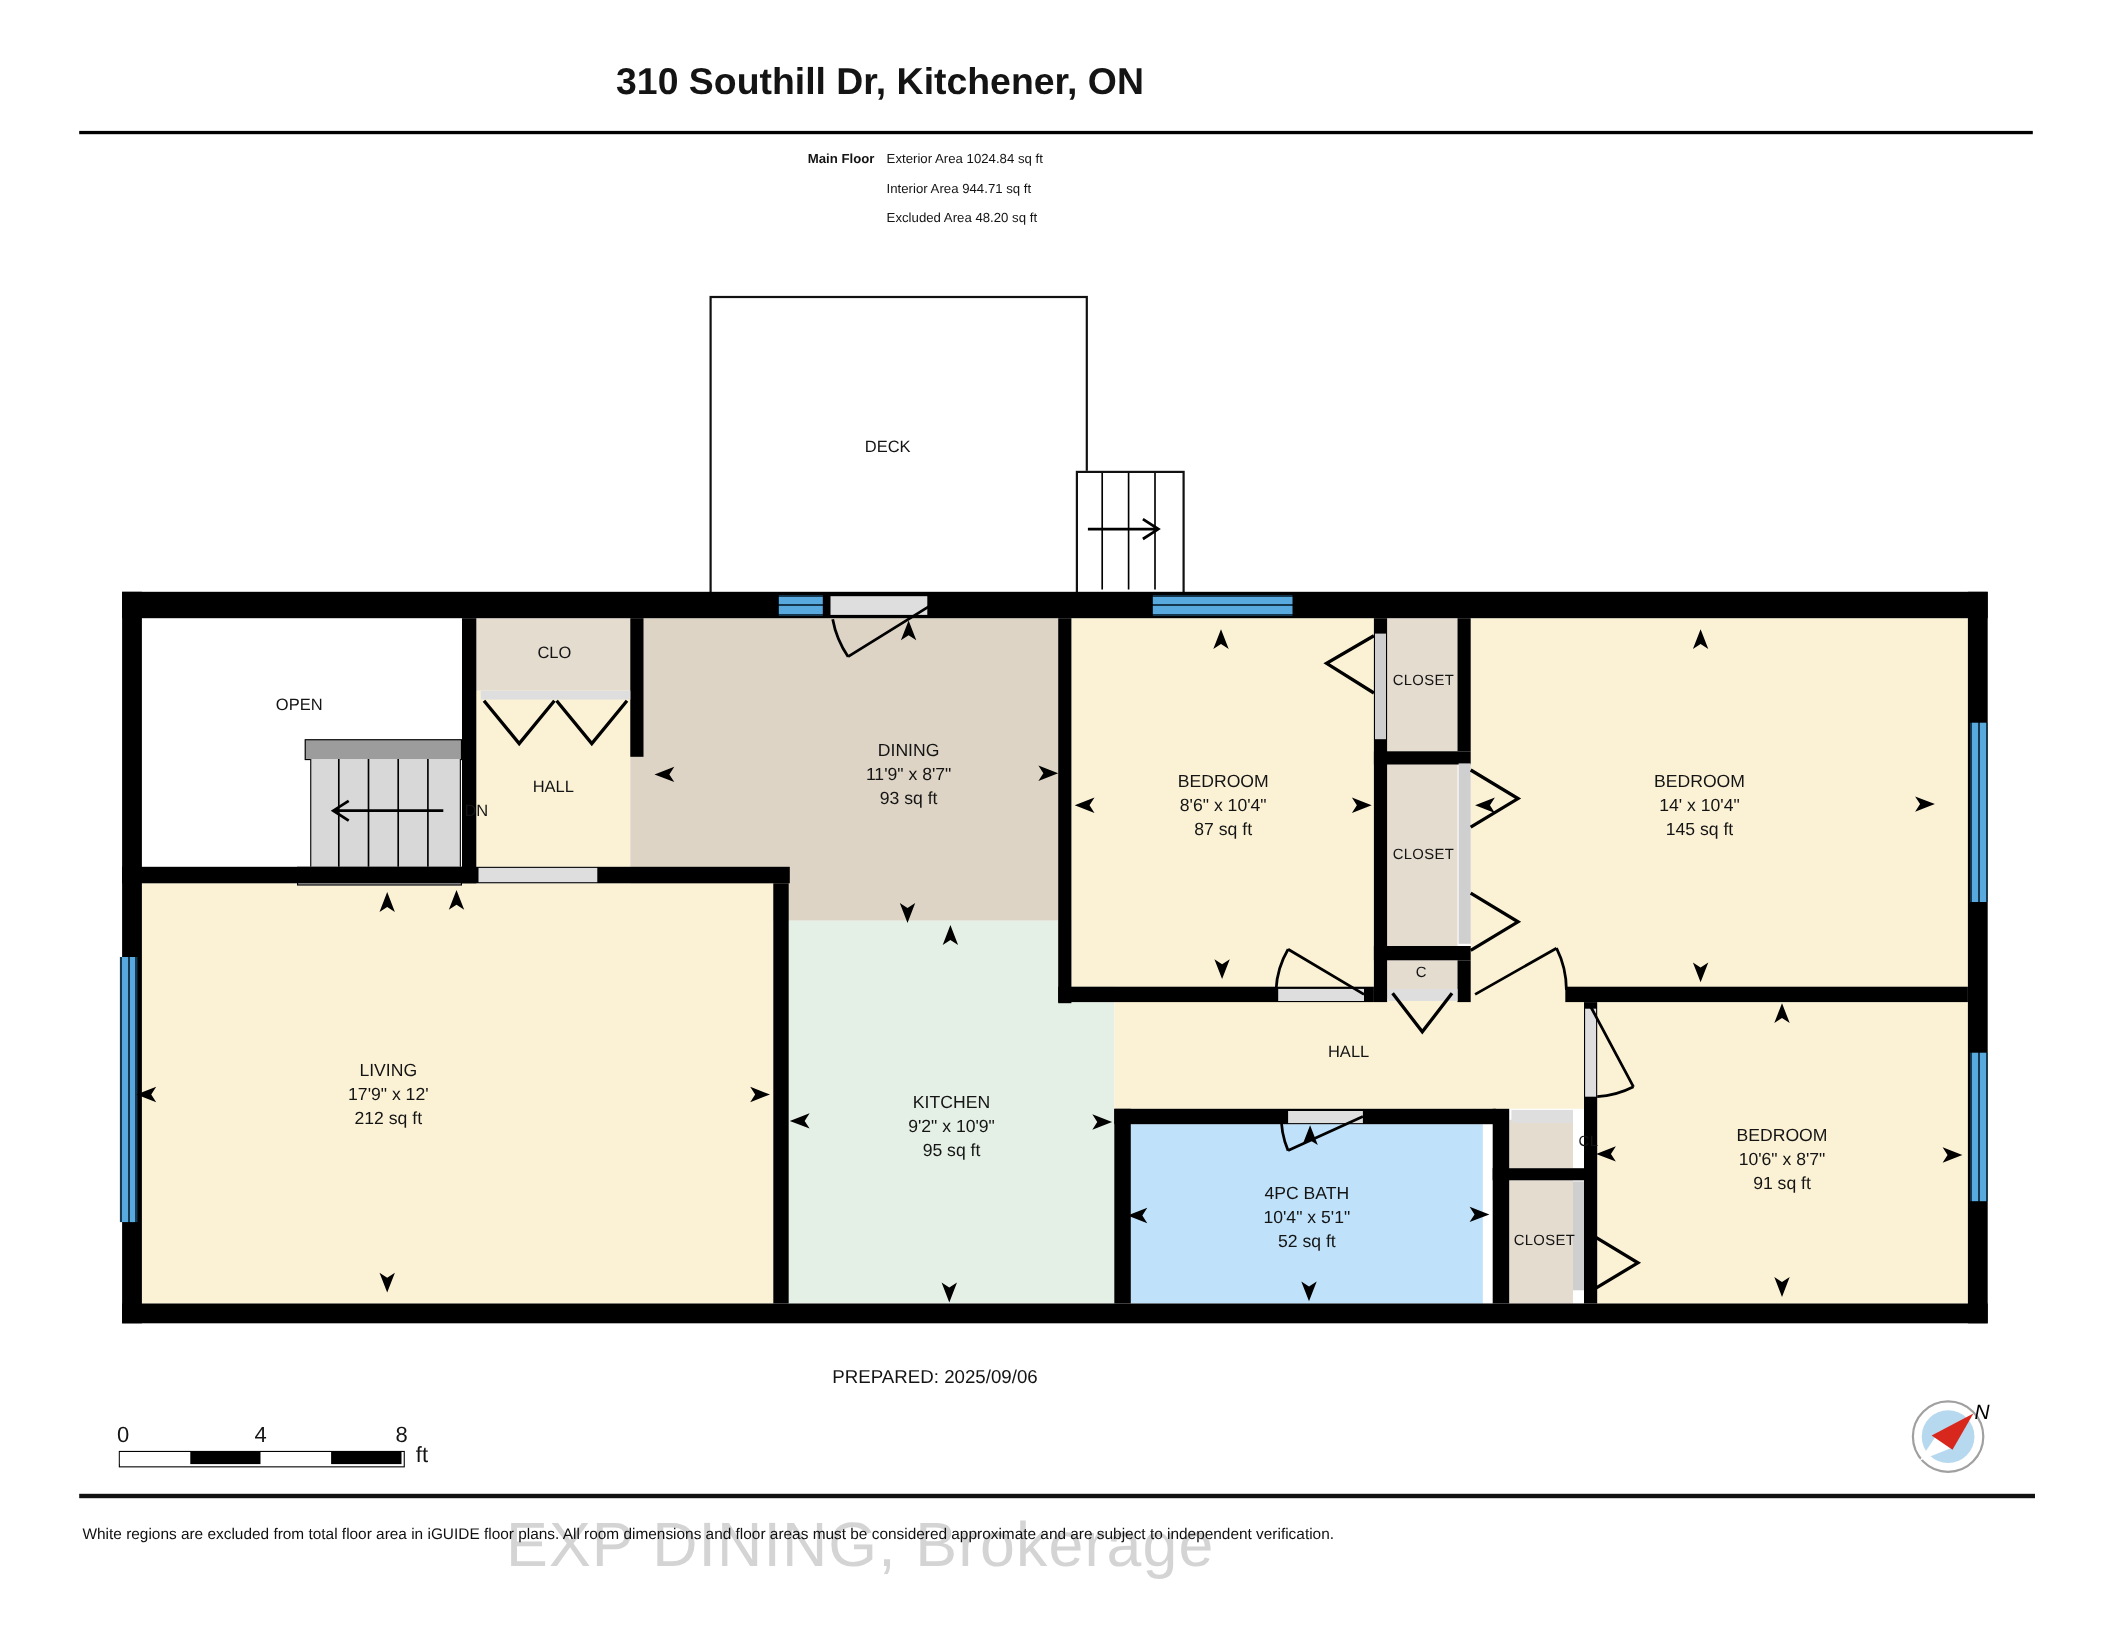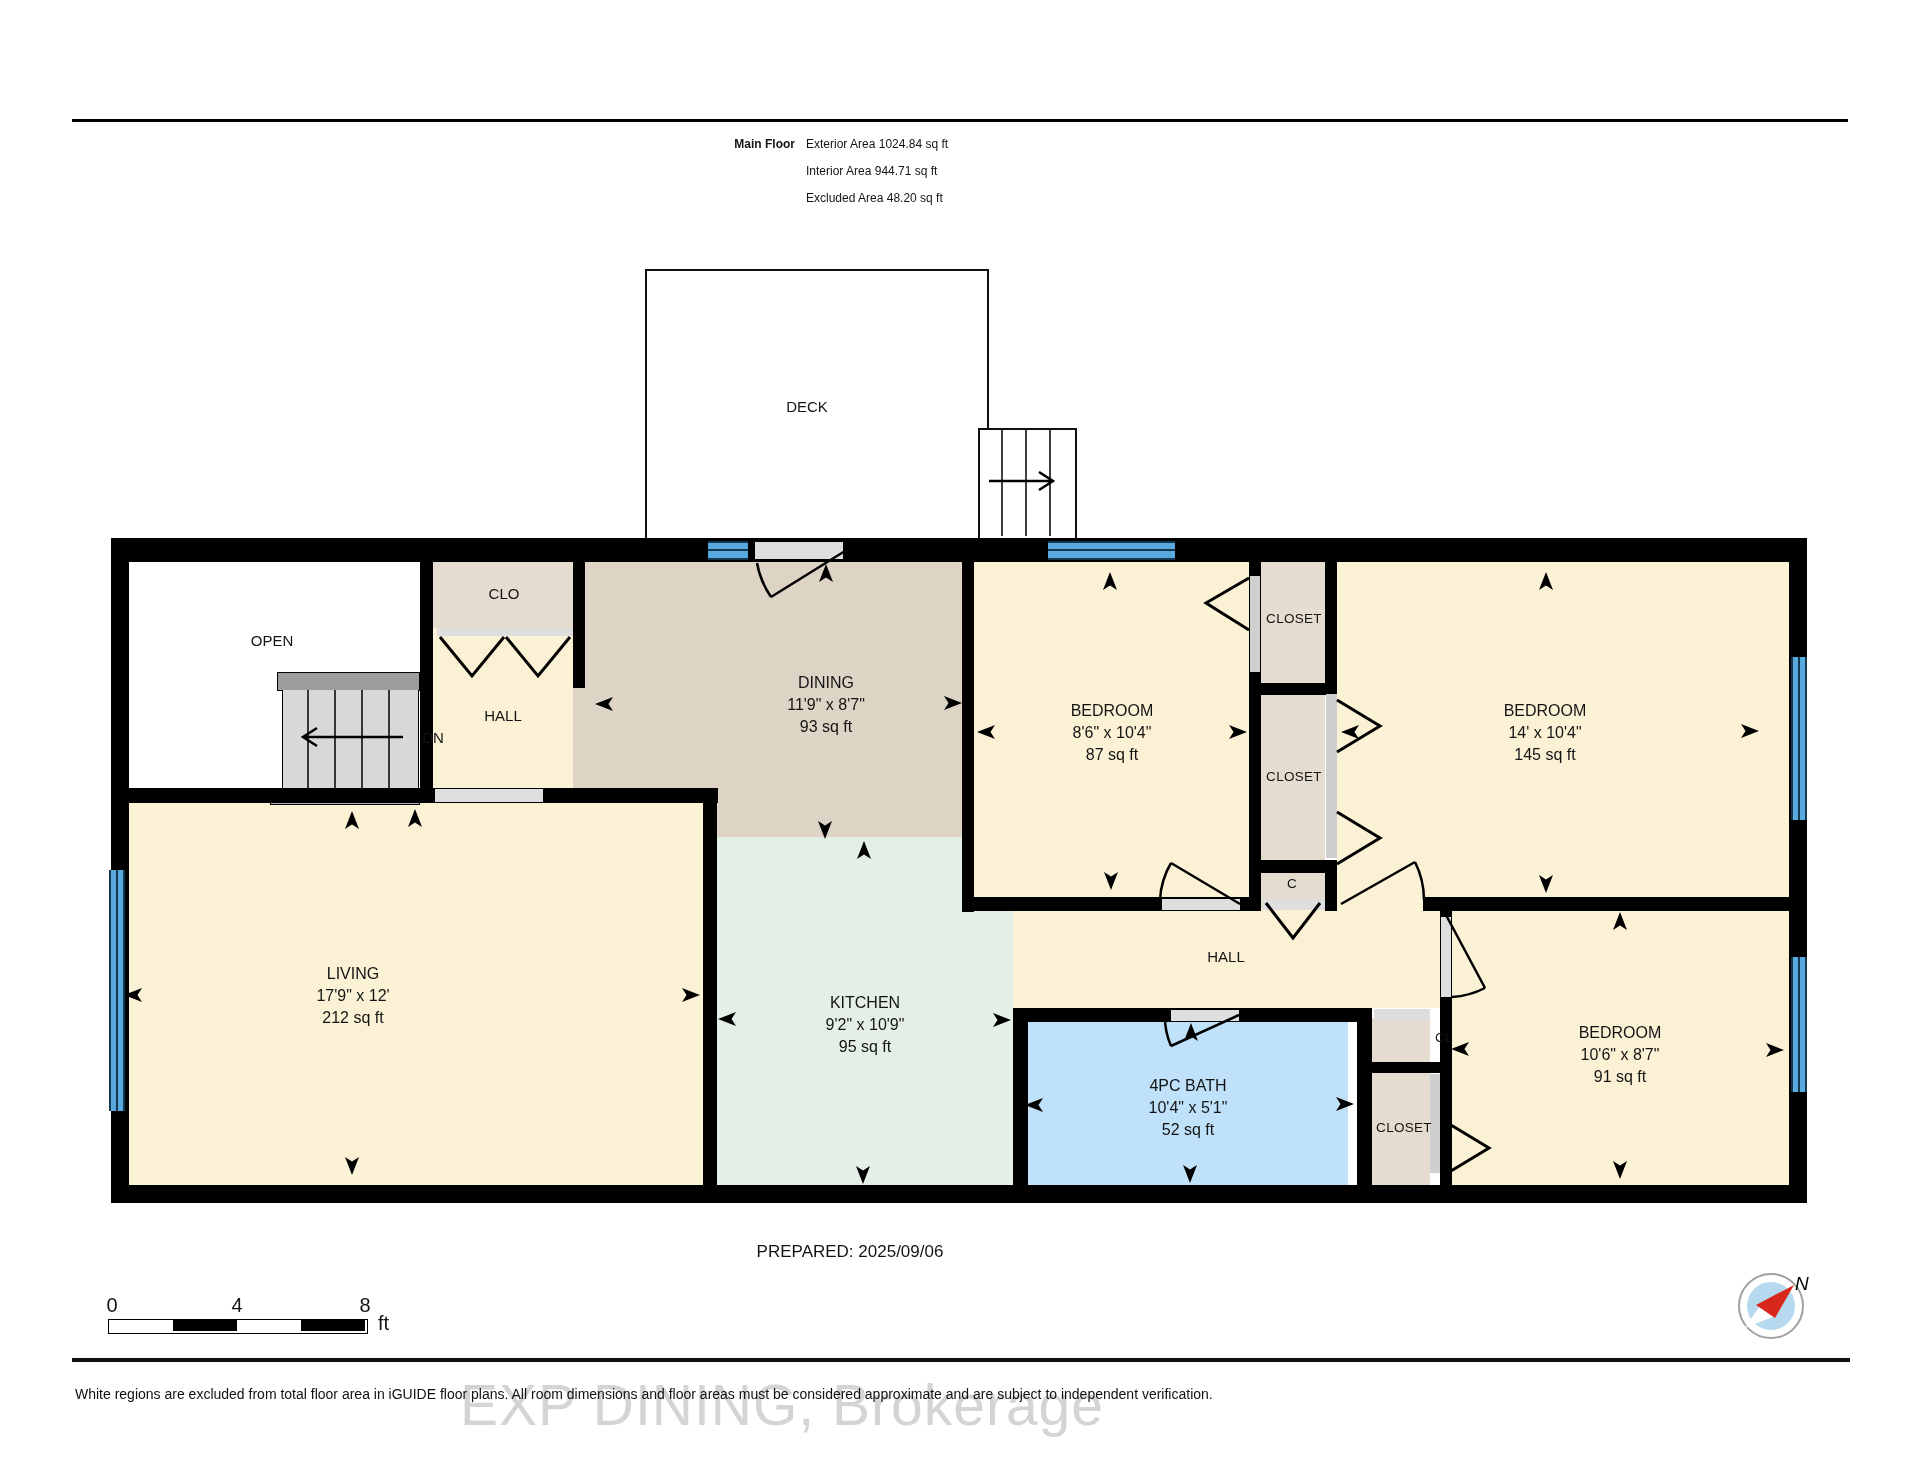--- a/index.html
+++ b/index.html
@@ -26,20 +26,21 @@
   .wm{position:absolute;left:782px;top:1372px;transform:translateX(-50%);font-size:57px;
       color:#c6c6c6;opacity:.75;white-space:nowrap;letter-spacing:1px;z-index:1;}
   .disc{position:absolute;left:75px;top:1386px;font-size:14px;color:#101010;z-index:2;white-space:nowrap;}
   svg.ov{position:absolute;left:0;top:0;pointer-events:none;}
 </style>
 </head>
 <body>
 
 <div class="sheet">
 
+  <div class="title">310 Southill Dr, Kitchener, ON</div>
   <div class="abs" style="left:72px;top:119px;width:1776px;height:3px;background:#000;"></div>
 
   <div class="hl bold" style="left:610px;top:137px;width:185px;text-align:right;">Main Floor</div>
   <div class="hl" style="left:806px;top:137px;">
     <span>Exterior Area</span>&nbsp;<span>1024.84 sq ft</span>
   </div>
   <div class="hl" style="left:806px;top:164px;">
     <span>Interior Area</span>&nbsp;<span>944.71 sq ft</span>
   </div>
   <div class="hl" style="left:806px;top:191px;">

